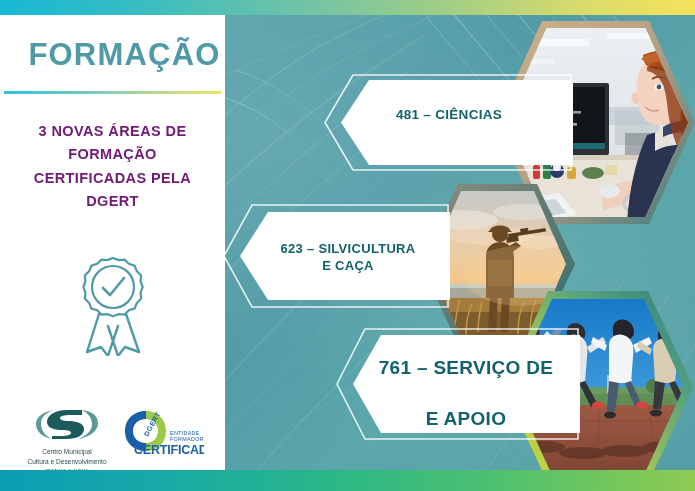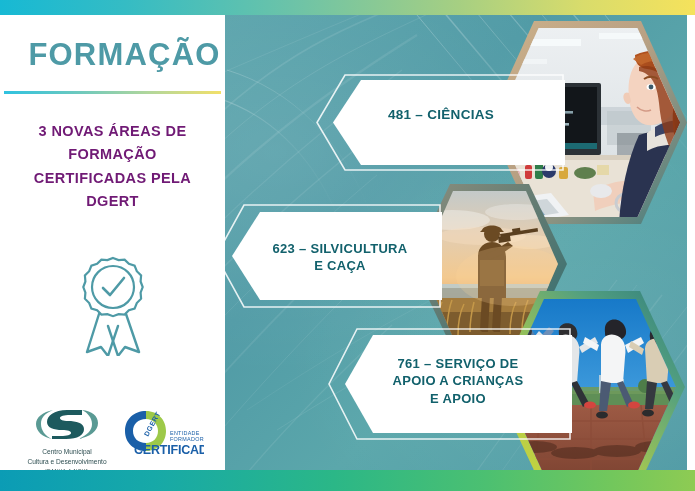--- a/index.html
+++ b/index.html
@@ -53,21 +53,21 @@
   .logo{position:absolute;top:0;}
   #logo-cmcd{left:26px;width:82px;}
   #logo-dgert{left:112px;width:92px;}
   .logo-caption{
     text-align:center;color:#2f4f52;
     font-family:"Liberation Sans", sans-serif;
   }
 
   
   #right-panel{
-    position:absolute;left:217px;top:15px;width:470px;height:455px;
+    position:absolute;left:225px;top:15px;width:470px;height:455px;
     overflow:hidden;z-index:10;
     background:
       radial-gradient(130% 90% at 12% 30%, rgba(255,255,255,.10) 0%, rgba(255,255,255,0) 55%),
       radial-gradient(110% 80% at 80% 75%, rgba(255,255,255,.07) 0%, rgba(255,255,255,0) 60%),
       linear-gradient(135deg,#59a3ab 0%,#519ba6 35%,#5ba7ab 62%,#4f9aa4 100%);
   }
   #texture{position:absolute;left:0;top:0;width:470px;height:455px;opacity:.55;}
 
   
   .hex{position:absolute;z-index:20;}
@@ -81,21 +81,21 @@
     text-align:center;
     letter-spacing:.3px;
     line-height:1.33;
     font-family:"Liberation Sans", sans-serif;
   }
   #banner1{left:98px;top:55px;}
   #banner1 .banner-text{left:42px;top:36px;width:168px;font-size:13.5px;}
   #banner2{left:-5px;top:185px;text-decoration:underline;}
   #banner2 .banner-text{left:44px;top:40px;width:168px;font-size:13px;}
   #banner3{left:110px;top:310px;}
-  #banner3 .banner-text{left:42px;top:30px;width:178px;font-size:13px;}
+  #banner3 .banner-text{left:42px;top:30px;width:178px;font-size:19px;}
 </style>
 </head>
 <body>
 
 <div id="poster">
 
   <div class="edge-bar" id="top-bar"></div>
 
   <div id="right-panel">
 
@@ -434,21 +434,21 @@
       </div>
     </div>
 
     <div class="banner" id="banner3">
       <svg width="245" height="118" viewBox="0 0 245 118">
         <polygon points="30,4 243,4 243,114 30,114 2,59" fill="none" stroke="#ffffff" stroke-width="1.6" opacity=".85"></polygon>
         <polygon points="46,10 245,10 245,108 46,108 18,59" fill="#ffffff"></polygon>
       </svg>
       <div class="banner-text">
         <span>761 – SERVIÇO DE</span><br>
-        <span>APOIO A CRIANÇAS</span><br>
+        <br>
         <span>E APOIO</span>
       </div>
     </div>
 
   </div>
 
   <div id="left-panel">
 
     <div id="title">FORMAÇÃO</div>
     <div id="title-rule"></div>

